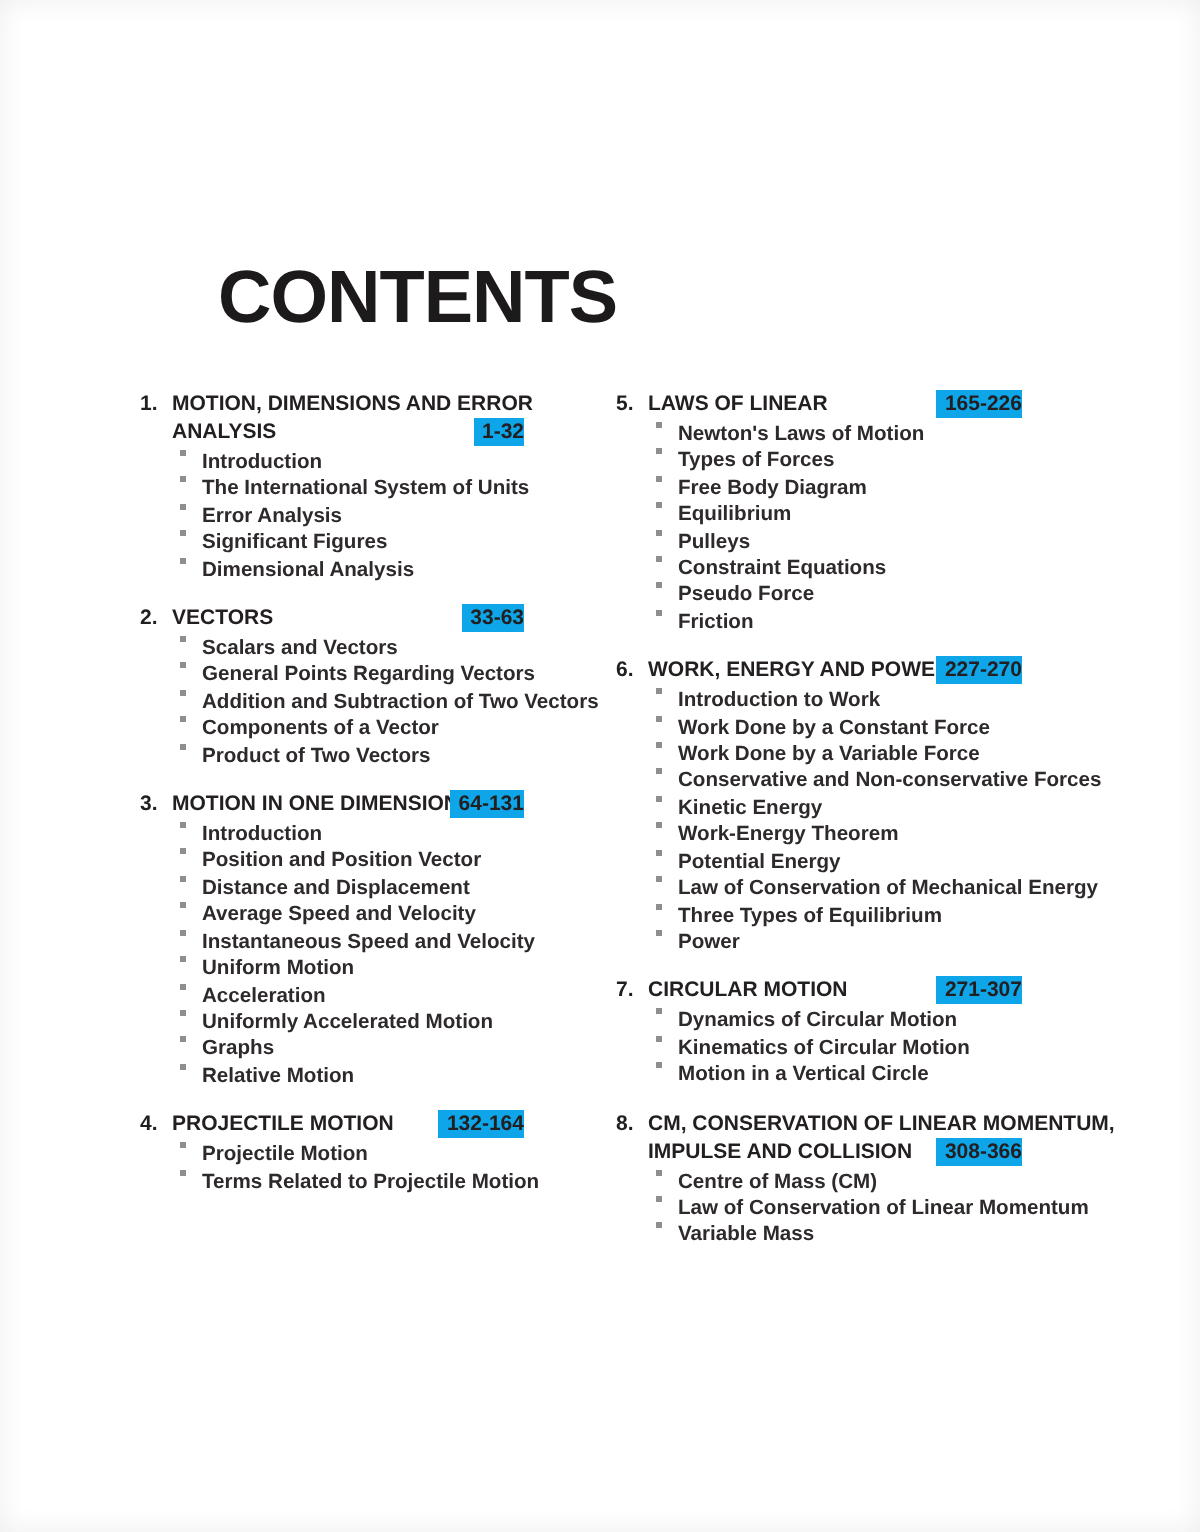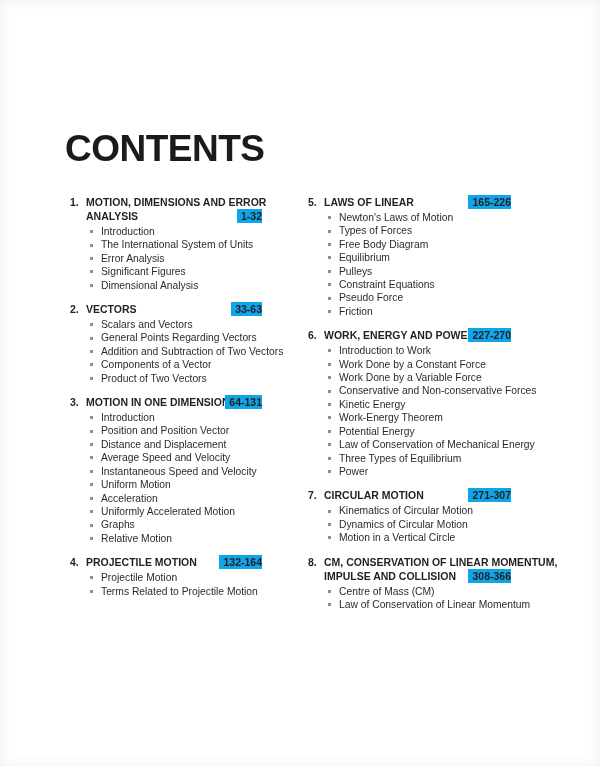--- a/index.html
+++ b/index.html
@@ -20,20 +20,21 @@
   }
   .content {
     padding: 130px 0 0 65px;
   }
   .page-title {
     font-size: 37px;
     font-weight: bold;
     letter-spacing: -0.5px;
     line-height: 1;
     color: #1d1a1b;
+    margin-left: 44px;
   }
   .toc-columns {
     display: flex;
     gap: 46px;
     margin-top: 28px;
     margin-left: 5px;
   }
   .toc-col-left  { width: 192px; flex: none; }
   .toc-col-right { width: 203px; flex: none; }
 
@@ -61,25 +62,25 @@
     right: 0; bottom: 0;
     font-weight: bold;
     font-size: 10.5px;
     line-height: 14px;
     background: #0ea5e9;
     padding-left: 4px;
   }
   .topics { margin-top: 2px; }
   .topic {
     display: flex;
-    align-items: center;
     line-height: 13.4px;
     font-size: 10.3px;
     color: #2e2a2b;
     white-space: nowrap;
+    font-weight: bold;
   }
   .bullet {
     width: 3px; height: 3px;
     background: #8e8e8e;
     margin: 0 8px 0 4px;
     flex: none;
   }
 </style>
 </head>
 <body>
@@ -307,25 +308,25 @@
         </div>
         <div class="chapter">
           <div class="ch-num">7.</div>
           <div class="ch-head">
             <div class="ch-title-line">CIRCULAR MOTION</div>
             <span class="ch-pages">271-307</span>
           </div>
           <div class="topics">
             <div class="topic">
               <span class="bullet"></span>
+              <span class="topic-text">Dynamics of Circular Motion</span>
+            </div>
+            <div class="topic">
+              <span class="bullet"></span>
               <span class="topic-text">Kinematics of Circular Motion</span>
-            </div>
-            <div class="topic">
-              <span class="bullet"></span>
-              <span class="topic-text">Dynamics of Circular Motion</span>
             </div>
             <div class="topic">
               <span class="bullet"></span>
               <span class="topic-text">Motion in a Vertical Circle</span>
             </div>
           </div>
         </div>
         <div class="chapter">
           <div class="ch-num">8.</div>
           <div class="ch-head">
@@ -334,19 +335,23 @@
             <span class="ch-pages">308-366</span>
           </div>
           <div class="topics">
             <div class="topic">
               <span class="bullet"></span>
               <span class="topic-text">Centre of Mass (CM)</span>
             </div>
             <div class="topic">
               <span class="bullet"></span>
               <span class="topic-text">Law of Conservation of Linear Momentum</span>
+            </div>
+            <div class="topic">
+              <span class="bullet"></span>
+              <span class="topic-text">Variable Mass</span>
             </div>
           </div>
         </div>
       </div>
   </div>
 </div>
 <div class="page-shadow"></div>
 
 </body></html>

